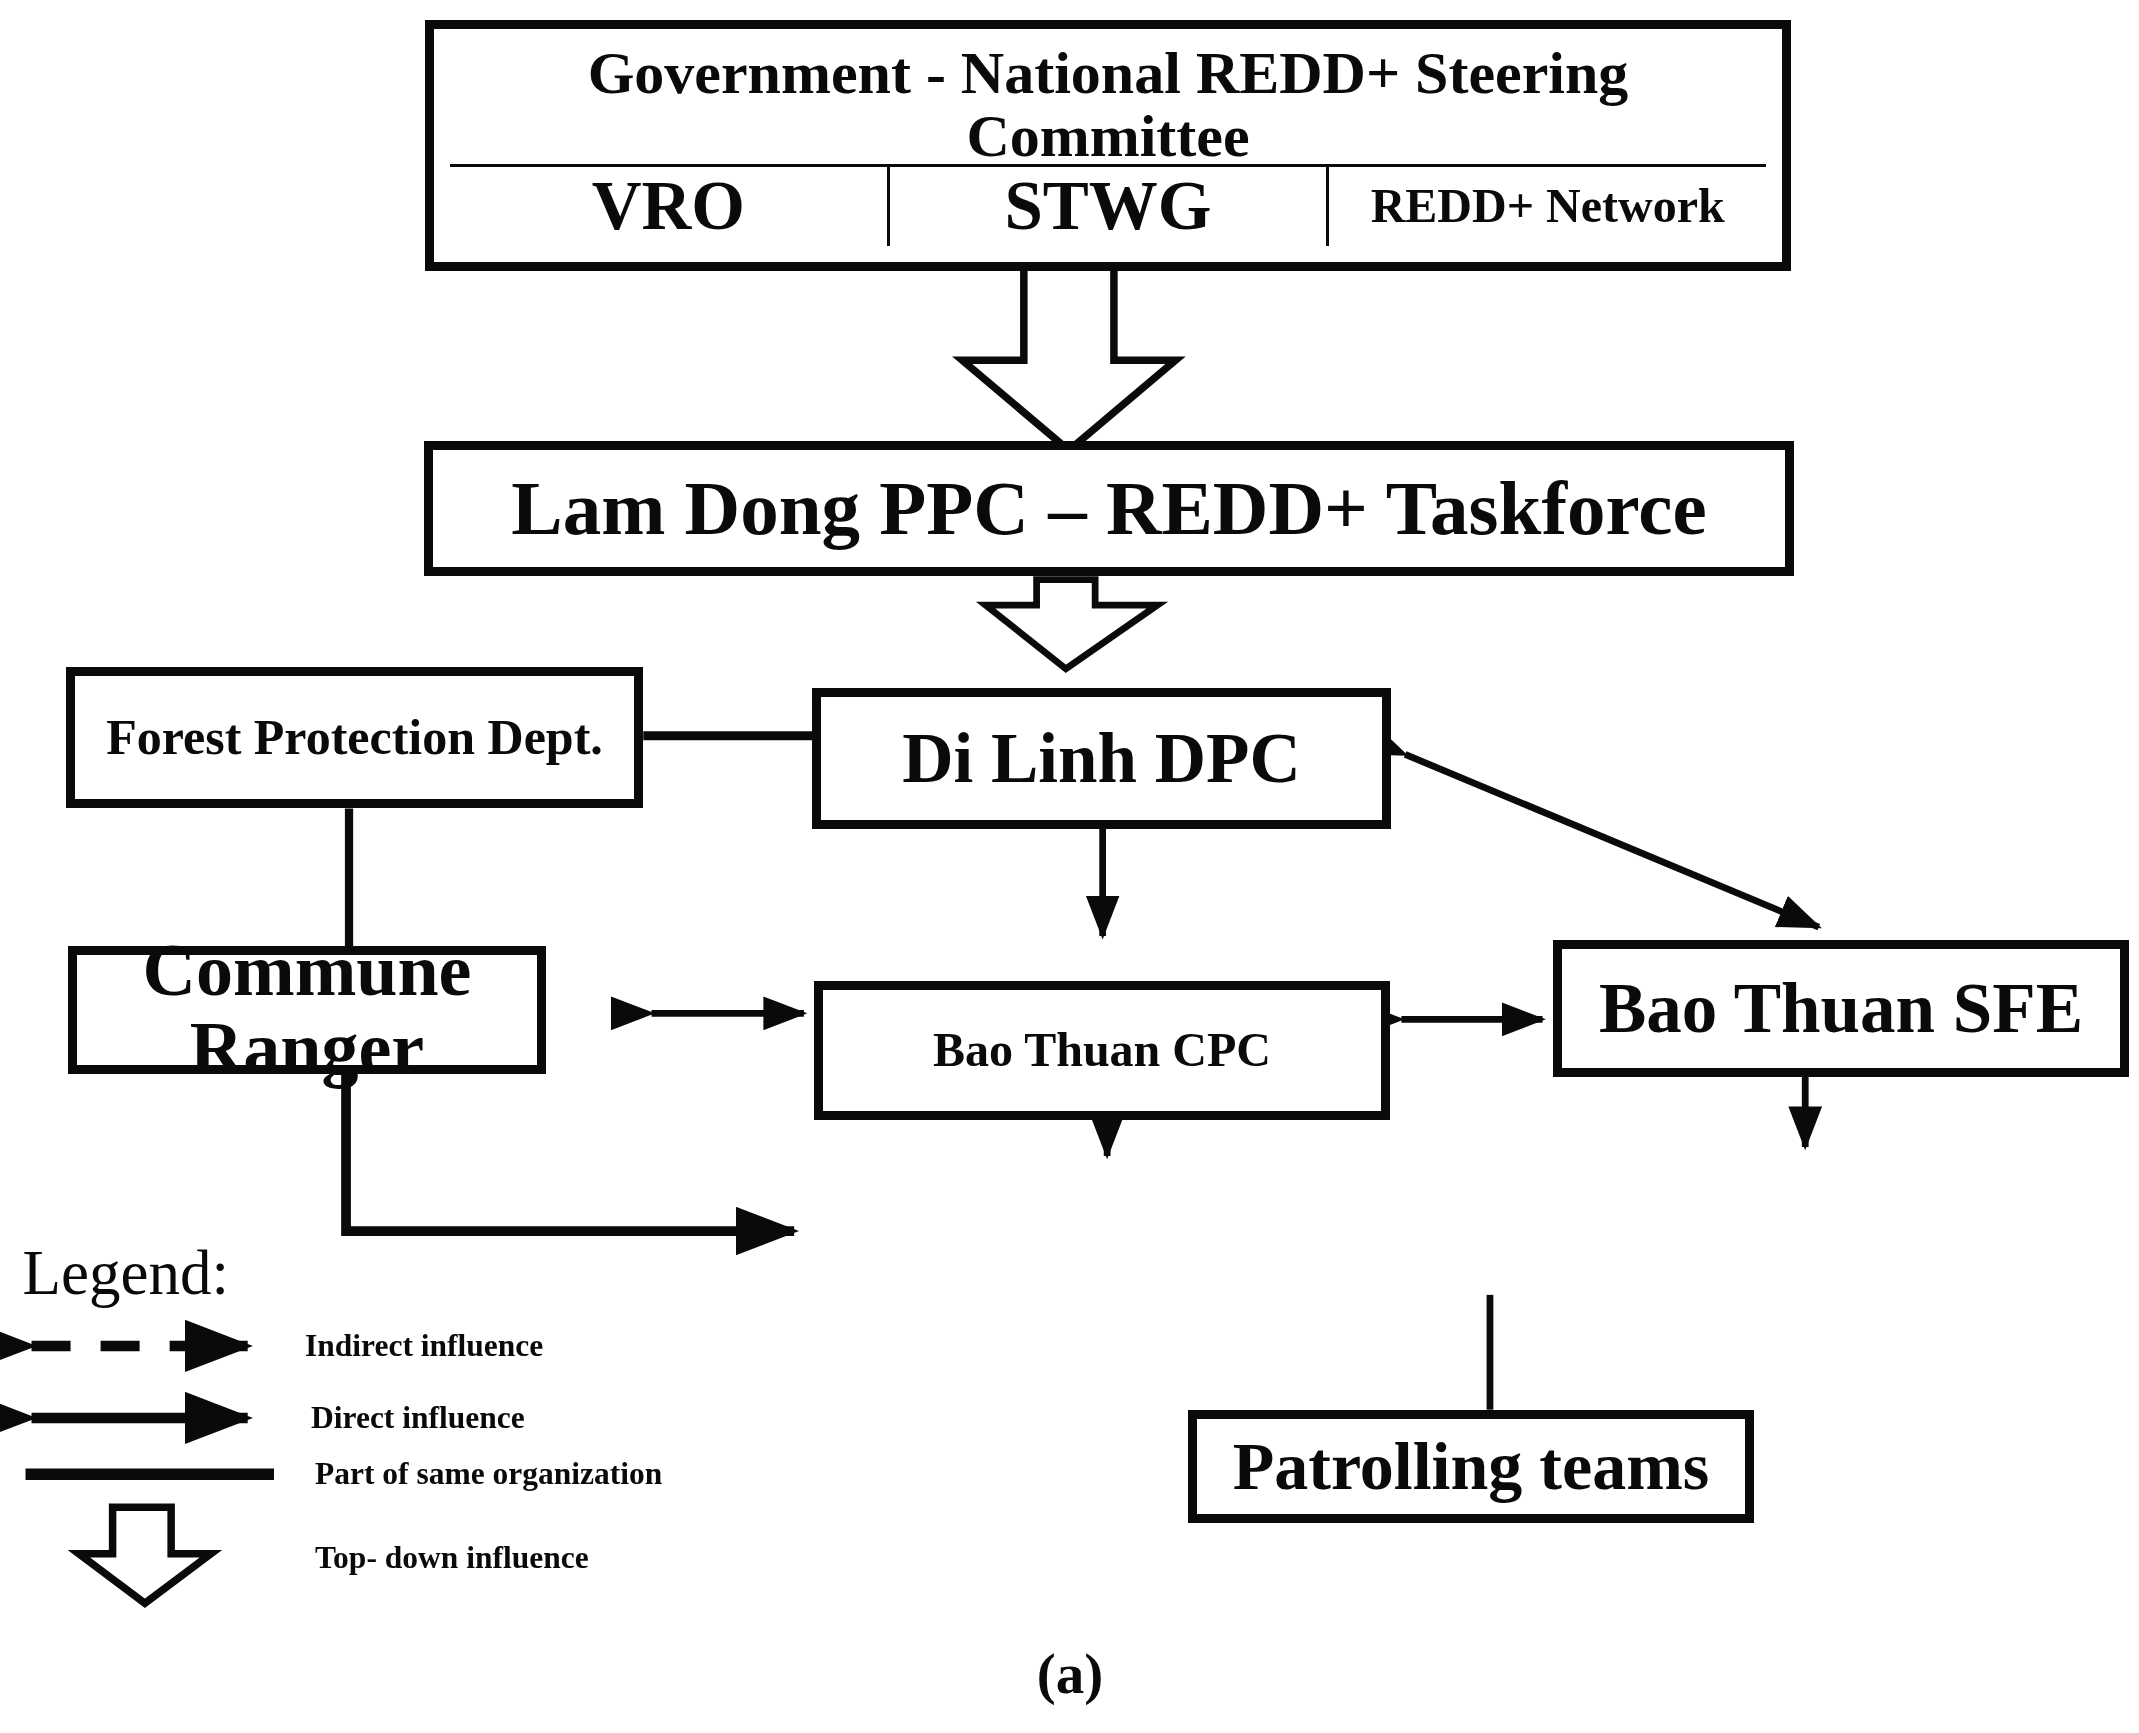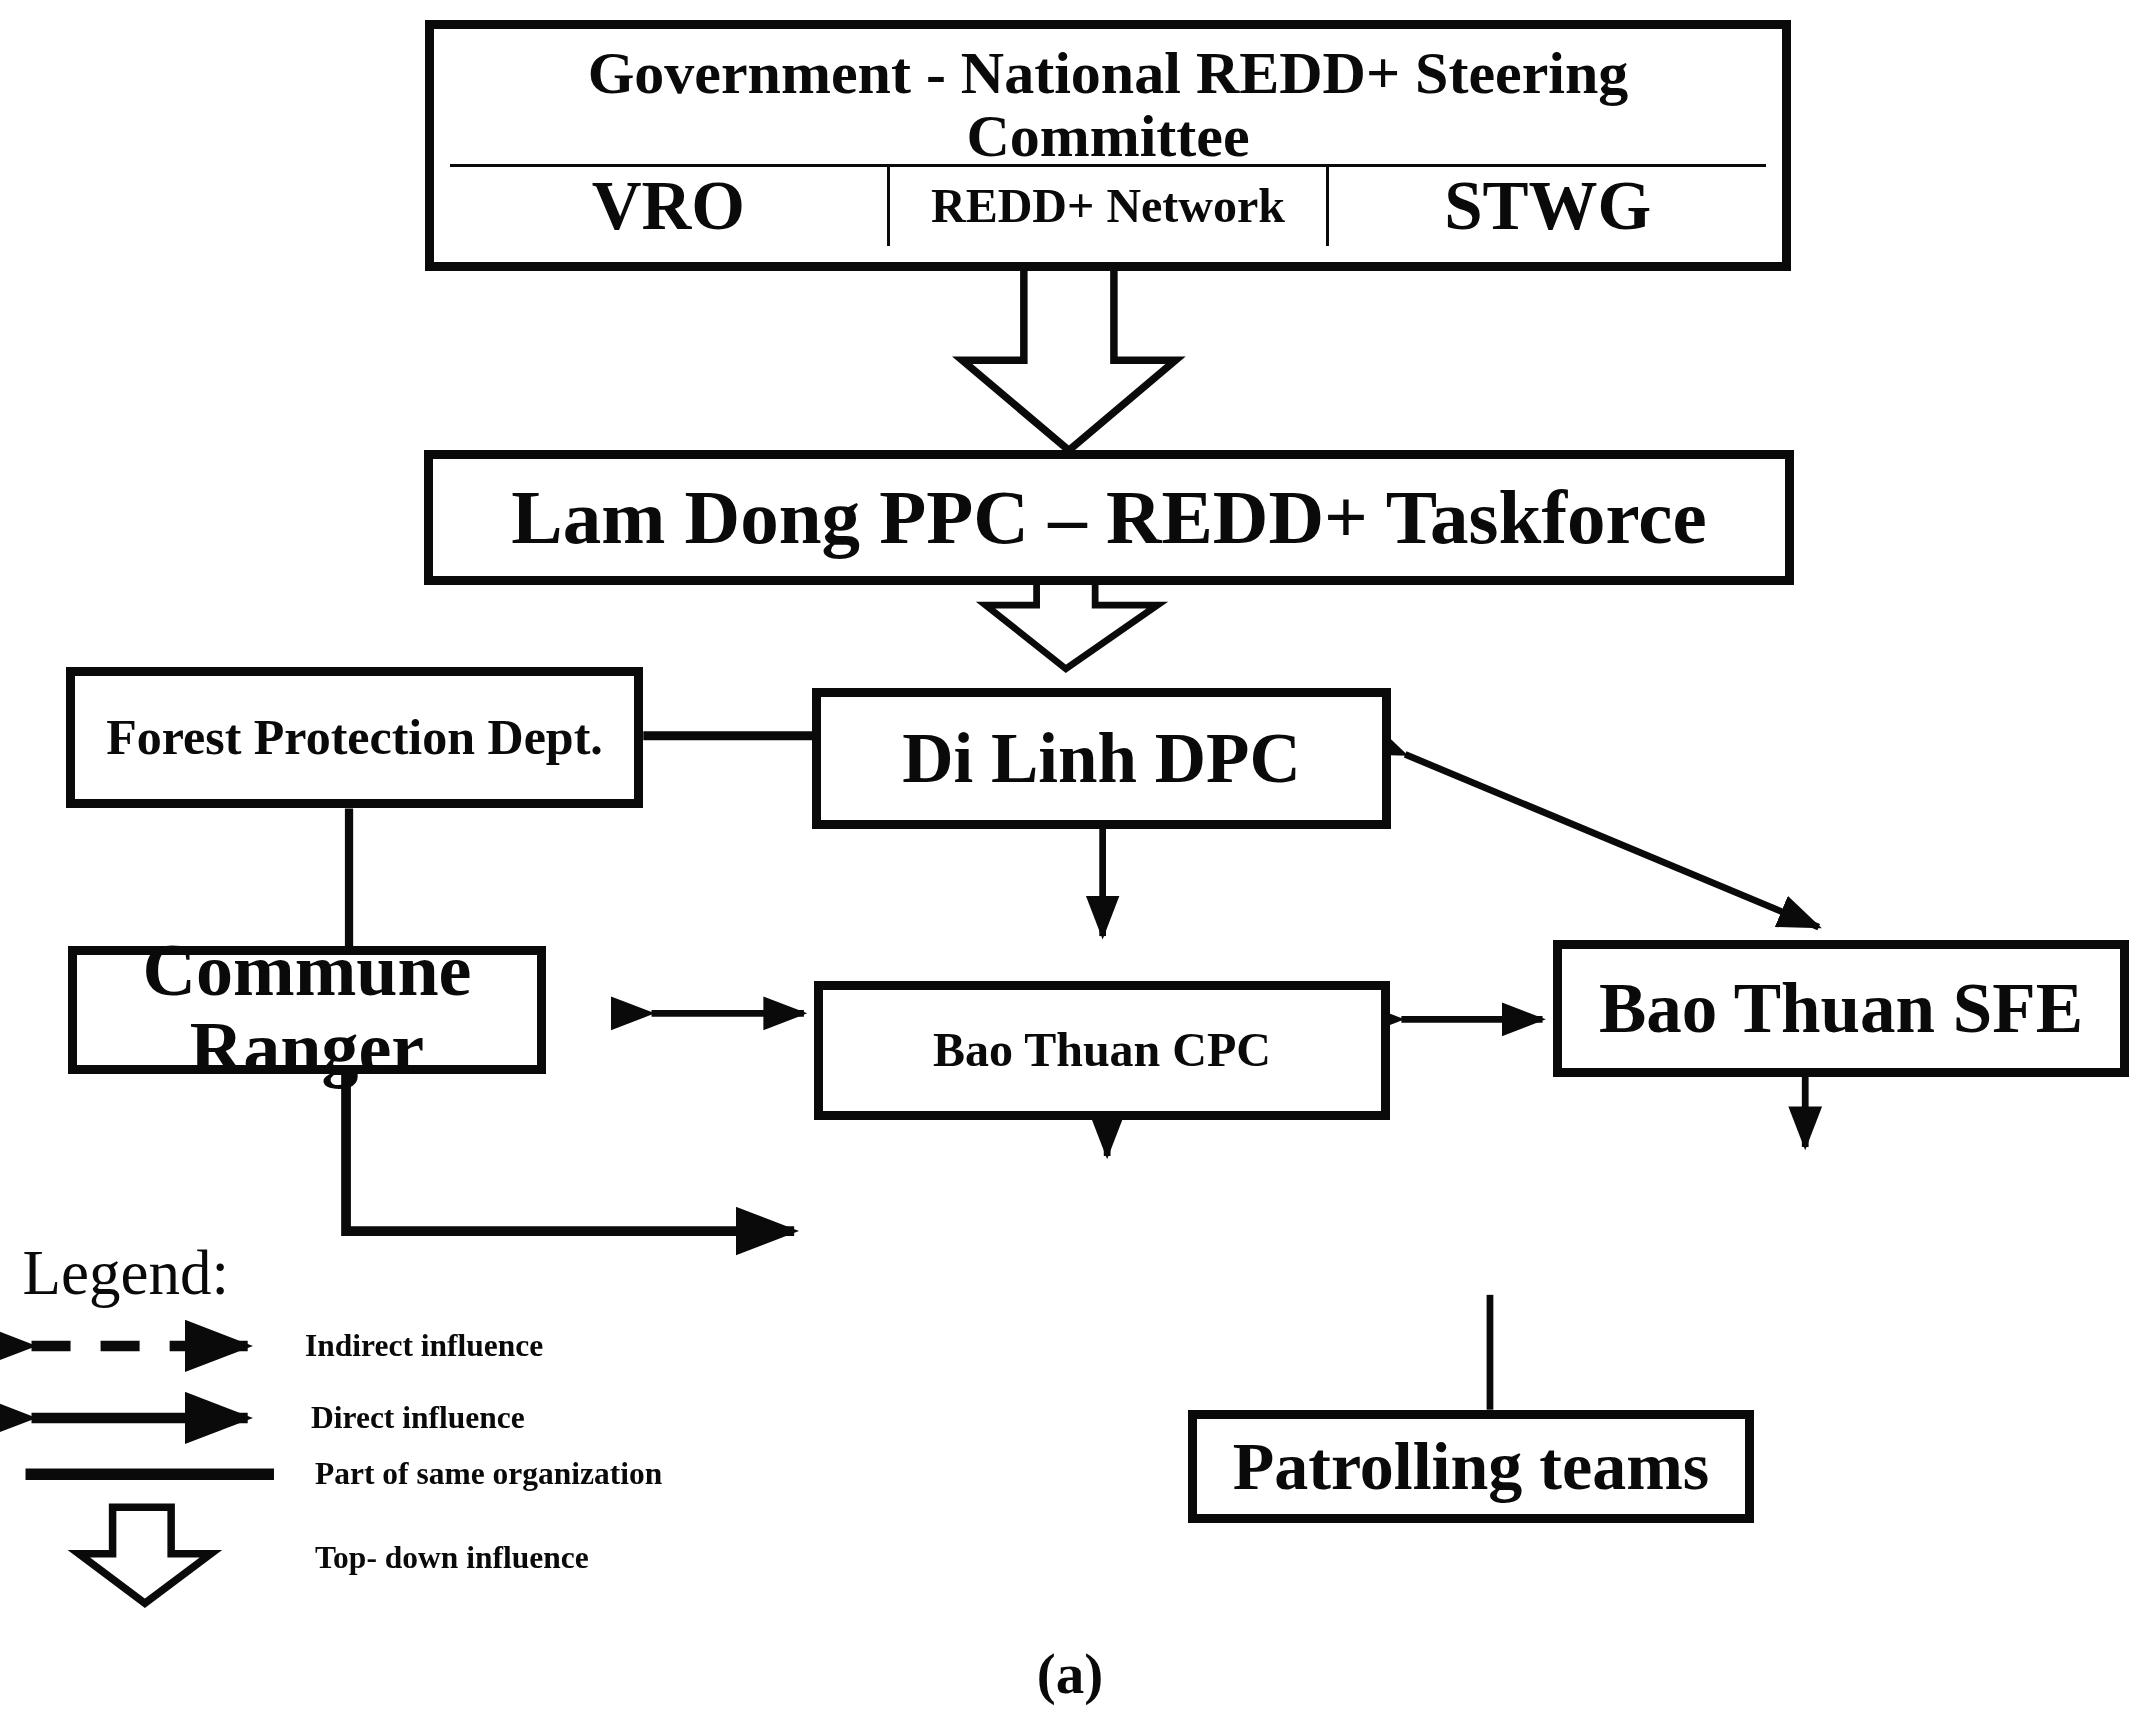--- a/index.html
+++ b/index.html
@@ -30,21 +30,21 @@
     line-height: 1.05;
   }
   
   .gov      { left: 425px;  top: 20px;   width: 1366px; height: 251px; flex-direction: column; align-items: stretch; justify-content: flex-start; padding: 16px; }
   .gov-title{ height: 119px; border-bottom: 3px solid #0a0a0a; display: flex; align-items: center; justify-content: center; font-size: 60px; font-weight: bold; }
   .gov-row  { flex: 1; display: flex; align-items: stretch; }
   .gov-cell { flex: 1; display: flex; align-items: center; justify-content: center; font-size: 69px; font-weight: bold; }
   .gov-cell + .gov-cell { border-left: 3px solid #0a0a0a; }
   .gov-cell.network { font-size: 48px; }
 
-  .lamdong  { left: 424px;  top: 450px;  width: 1370px; height: 135px; font-size: 77px; }
+  .lamdong  { left: 424px;  top: 441px;  width: 1370px; height: 135px; font-size: 77px; }
   .dilinh   { left: 812px; top: 688px;  width: 579px;  height: 141px; font-size: 71px; }
   .fpd      { left: 66px;   top: 667px;  width: 577px;  height: 141px; font-size: 50px; }
   .ranger   { left: 68px;   top: 946px; width: 478px;  height: 128px; font-size: 74px; }
   .cpc      { left: 814px; top: 945px; width: 576px;  height: 139px; font-size: 48px; margin-top: 36px; }
   .sfe      { left: 1553px; top: 940px; width: 576px;  height: 137px; font-size: 71px; }
   .kala     { left: 817px; top: 1165px; width: 1309px; height: 130px; font-size: 84px; }
   .patrol   { left: 1188px; top: 1410px; width: 566px;  height: 113px; font-size: 68px; }
 
   
   .legend-title {
@@ -102,22 +102,22 @@
     <line class="ink" stroke-width="14" x1="42" y1="1793" x2="330" y2="1793" stroke-dasharray="52 40" marker-start="url(#ah)" marker-end="url(#ah)"></line>
     <line class="ink" stroke-width="14" x1="42" y1="1889" x2="330" y2="1889" marker-start="url(#ah)" marker-end="url(#ah)"></line>
     <line class="ink" stroke-width="15" x1="34" y1="1964" x2="365" y2="1964"></line>
     <path class="blk" stroke-width="10" d="M150 2008 V2070 H105 L193 2136 L281 2070 H228 V2008 Z"></path>
   </svg>
 
   <div class="node gov">
     <div class="gov-title">Government  - National REDD+ Steering Committee</div>
     <div class="gov-row">
       <div class="gov-cell">VRO</div>
+      <div class="gov-cell">STWG</div>
       <div class="gov-cell network">REDD+ Network</div>
-      <div class="gov-cell">STWG</div>
     </div>
   </div>
 
   <div class="node lamdong">Lam Dong PPC – REDD+ Taskforce</div>
   <div class="node dilinh">Di Linh DPC</div>
   <div class="node fpd">Forest Protection Dept.</div>
   <div class="node ranger">Commune Ranger</div>
   <div class="node cpc">Bao Thuan CPC</div>
   <div class="node sfe">Bao Thuan SFE</div>
   <div class="node patrol">Patrolling teams</div>

